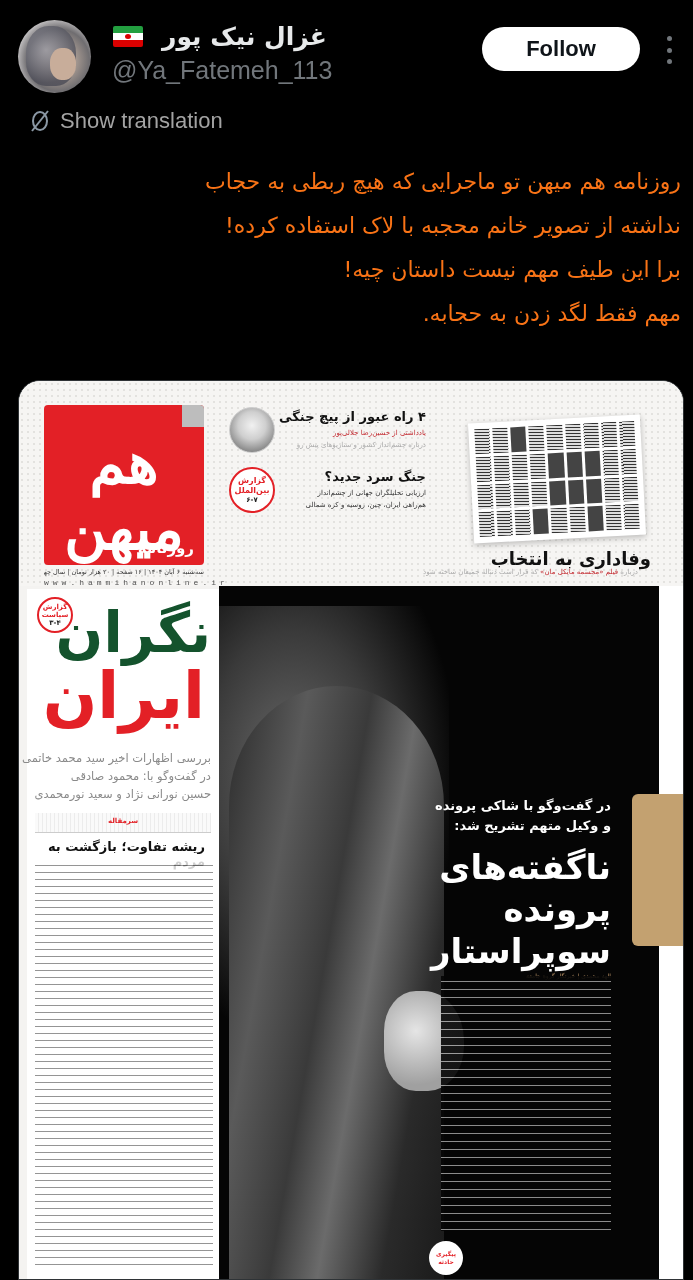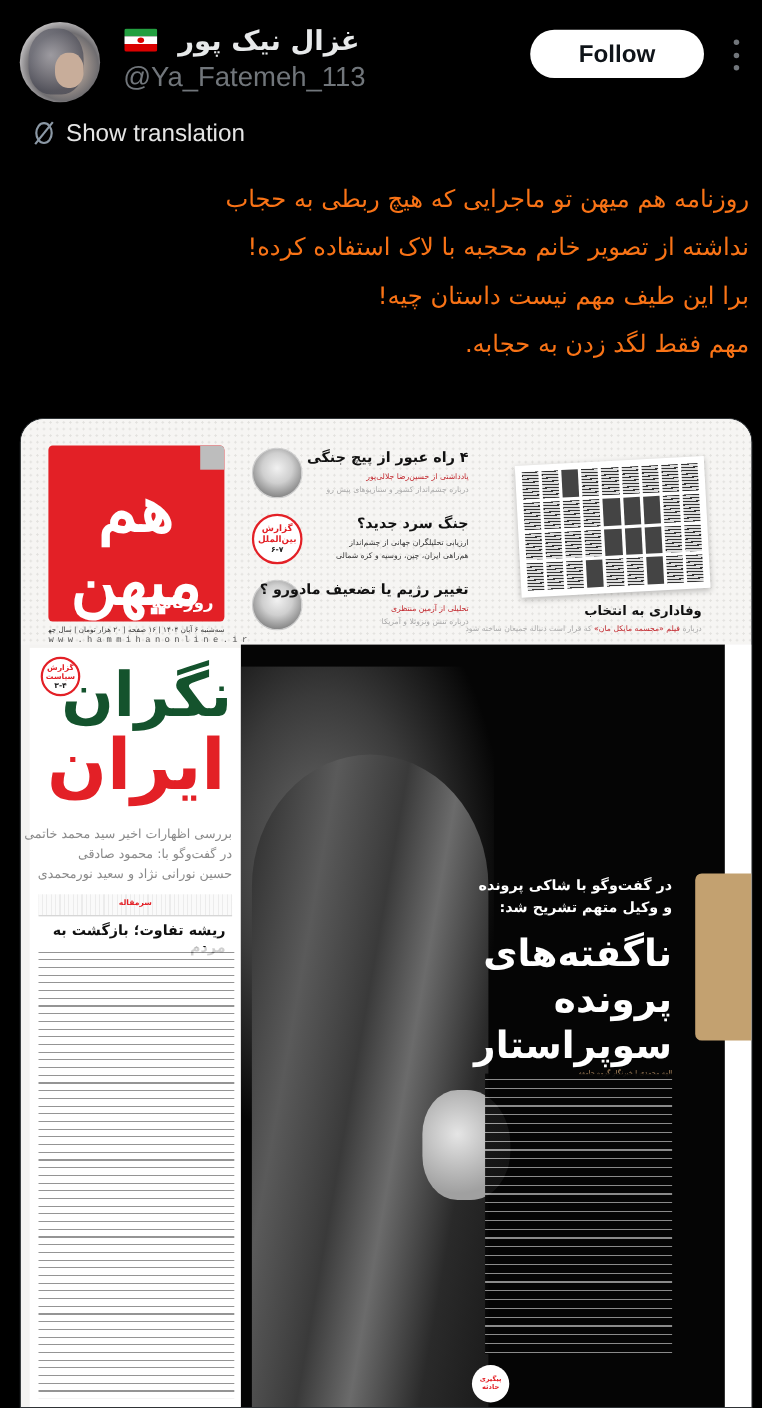--- a/index.html
+++ b/index.html
@@ -24,21 +24,21 @@
     .handle { position: absolute; left: 112px; top: 56px; font-size: 25px; color: #71767b; font-family: "Liberation Sans", sans-serif; }
     .follow-btn { position: absolute; left: 482px; top: 27px; width: 158px; height: 44px; border-radius: 22px;
       background: #fff; color: #0f1419; border: none; font-size: 22px; font-weight: bold;
       font-family: "Liberation Sans", sans-serif; display: flex; align-items: center; justify-content: center; }
     .more-btn { position: absolute; left: 660px; top: 33px; width: 18px; height: 34px; display: flex; flex-direction: column;
       align-items: center; justify-content: space-between; padding: 3px 0; }
     .more-btn span { width: 5px; height: 5px; border-radius: 50%; background: #71767b; }
 
     .translate { position: absolute; left: 28px; top: 108px; display: flex; align-items: center; gap: 8px; }
     .translate-icon { width: 24px; height: 24px; }
-    .translate-label { color: #e5e5e5; font-size: 22px; font-family: "Liberation Sans", sans-serif; }
+    .translate-label { color: #a3a3a3; font-size: 22px; font-family: "Liberation Sans", sans-serif; }
 
     .tweet-text { position: absolute; right: 12px; top: 160px; width: 650px; direction: rtl; text-align: right;
       font-size: 22px; line-height: 44px; color: #f97316; }
     .tweet-text div { white-space: nowrap; }
 
     .media { position: absolute; left: 18px; top: 380px; width: 666px; height: 900px; border-radius: 22px 22px 0 0;
       background: #f4f3f1; overflow: hidden; border: 1px solid #2f3336; }
 
     
     .np-top { position: absolute; left: 0; top: 0; width: 100%; height: 205px;
@@ -64,21 +64,21 @@
     .teaser .t-title { position: absolute; right: 38px; top: 8px; font-size: 13px; font-weight: bold; color: #111; direction: rtl; white-space: nowrap; }
     .teaser .t-sub { position: absolute; right: 38px; top: 28px; font-size: 7px; color: #c1272d; direction: rtl; white-space: nowrap; }
     .teaser .t-sub.dark { color: #333; }
     .teaser .t-line { position: absolute; right: 38px; top: 40px; font-size: 7px; color: #aaa; direction: rtl; white-space: nowrap; padding-left: 12px; }
 
     .spread { position: absolute; left: 452px; top: 38px; width: 172px; height: 120px; background: #fff;
       transform: rotate(-3deg); box-shadow: 0 2px 6px rgba(0,0,0,.25); padding: 6px;
       display: grid; grid-template-columns: repeat(9, 1fr); gap: 3px; }
     .spread i { display: block; background: repeating-linear-gradient(#333 0 1px, #ddd 1px 3px); }
     .spread i.ph { background: #444; }
-    .spread-title { position: absolute; right: 45px; top: 167px; font-size: 12px; font-weight: bold; color: #111; direction: rtl; }
+    .spread-title { position: absolute; right: 32px; top: 167px; font-size: 18px; font-weight: bold; color: #111; direction: rtl; }
     .spread-sub { position: absolute; right: 45px; top: 187px; font-size: 7px; color: #aaa; direction: rtl; white-space: nowrap; }
     .spread-sub b { color: #c1272d; font-weight: normal; }
 
     
     .left-col { position: absolute; left: 8px; top: 208px; width: 192px; height: 692px; background: #fff; }
     .report-badge { position: absolute; left: 10px; top: 8px; width: 36px; height: 36px; border-radius: 50%;
       background: #fff; border: 2px solid #e32026; display: flex; flex-direction: column; align-items: center; justify-content: center; }
     .report-badge span { color: #e32026; font-size: 7px; font-weight: bold; line-height: 8px; direction: rtl; }
     .report-badge b { font-size: 7px; color: #222; }
     .big-head-1 { position: absolute; right: 8px; top: 14px; font-size: 56px; font-weight: bold; color: #14532d; direction: rtl; line-height: 60px; }
@@ -173,26 +173,20 @@
       <div class="teaser">
         <div class="pic badge">
           <span>گزارش</span>
           <span>بین‌الملل</span>
           <b>۶-۷</b>
         </div>
         <div class="t-title">جنگ سرد جدید؟</div>
         <div class="t-sub dark">ارزیابی تحلیلگران جهانی از چشم‌انداز</div>
         <div class="t-line" style="color:#333">هم‌راهی ایران، چین، روسیه و کره شمالی</div>
       </div>
-      <div class="teaser">
-        <div class="pic"></div>
-        <div class="t-title">تغییر رژیم یا تضعیف مادورو ؟</div>
-        <div class="t-sub">تحلیلی از آرمین منتظری</div>
-        <div class="t-line">درباره تنش ونزوئلا و آمریکا</div>
-      </div>
     </div>
 
     <div class="spread">
       <i></i>
         <i></i>
         <i class="ph"></i>
         <i></i>
         <i></i>
         <i></i>
         <i></i>

